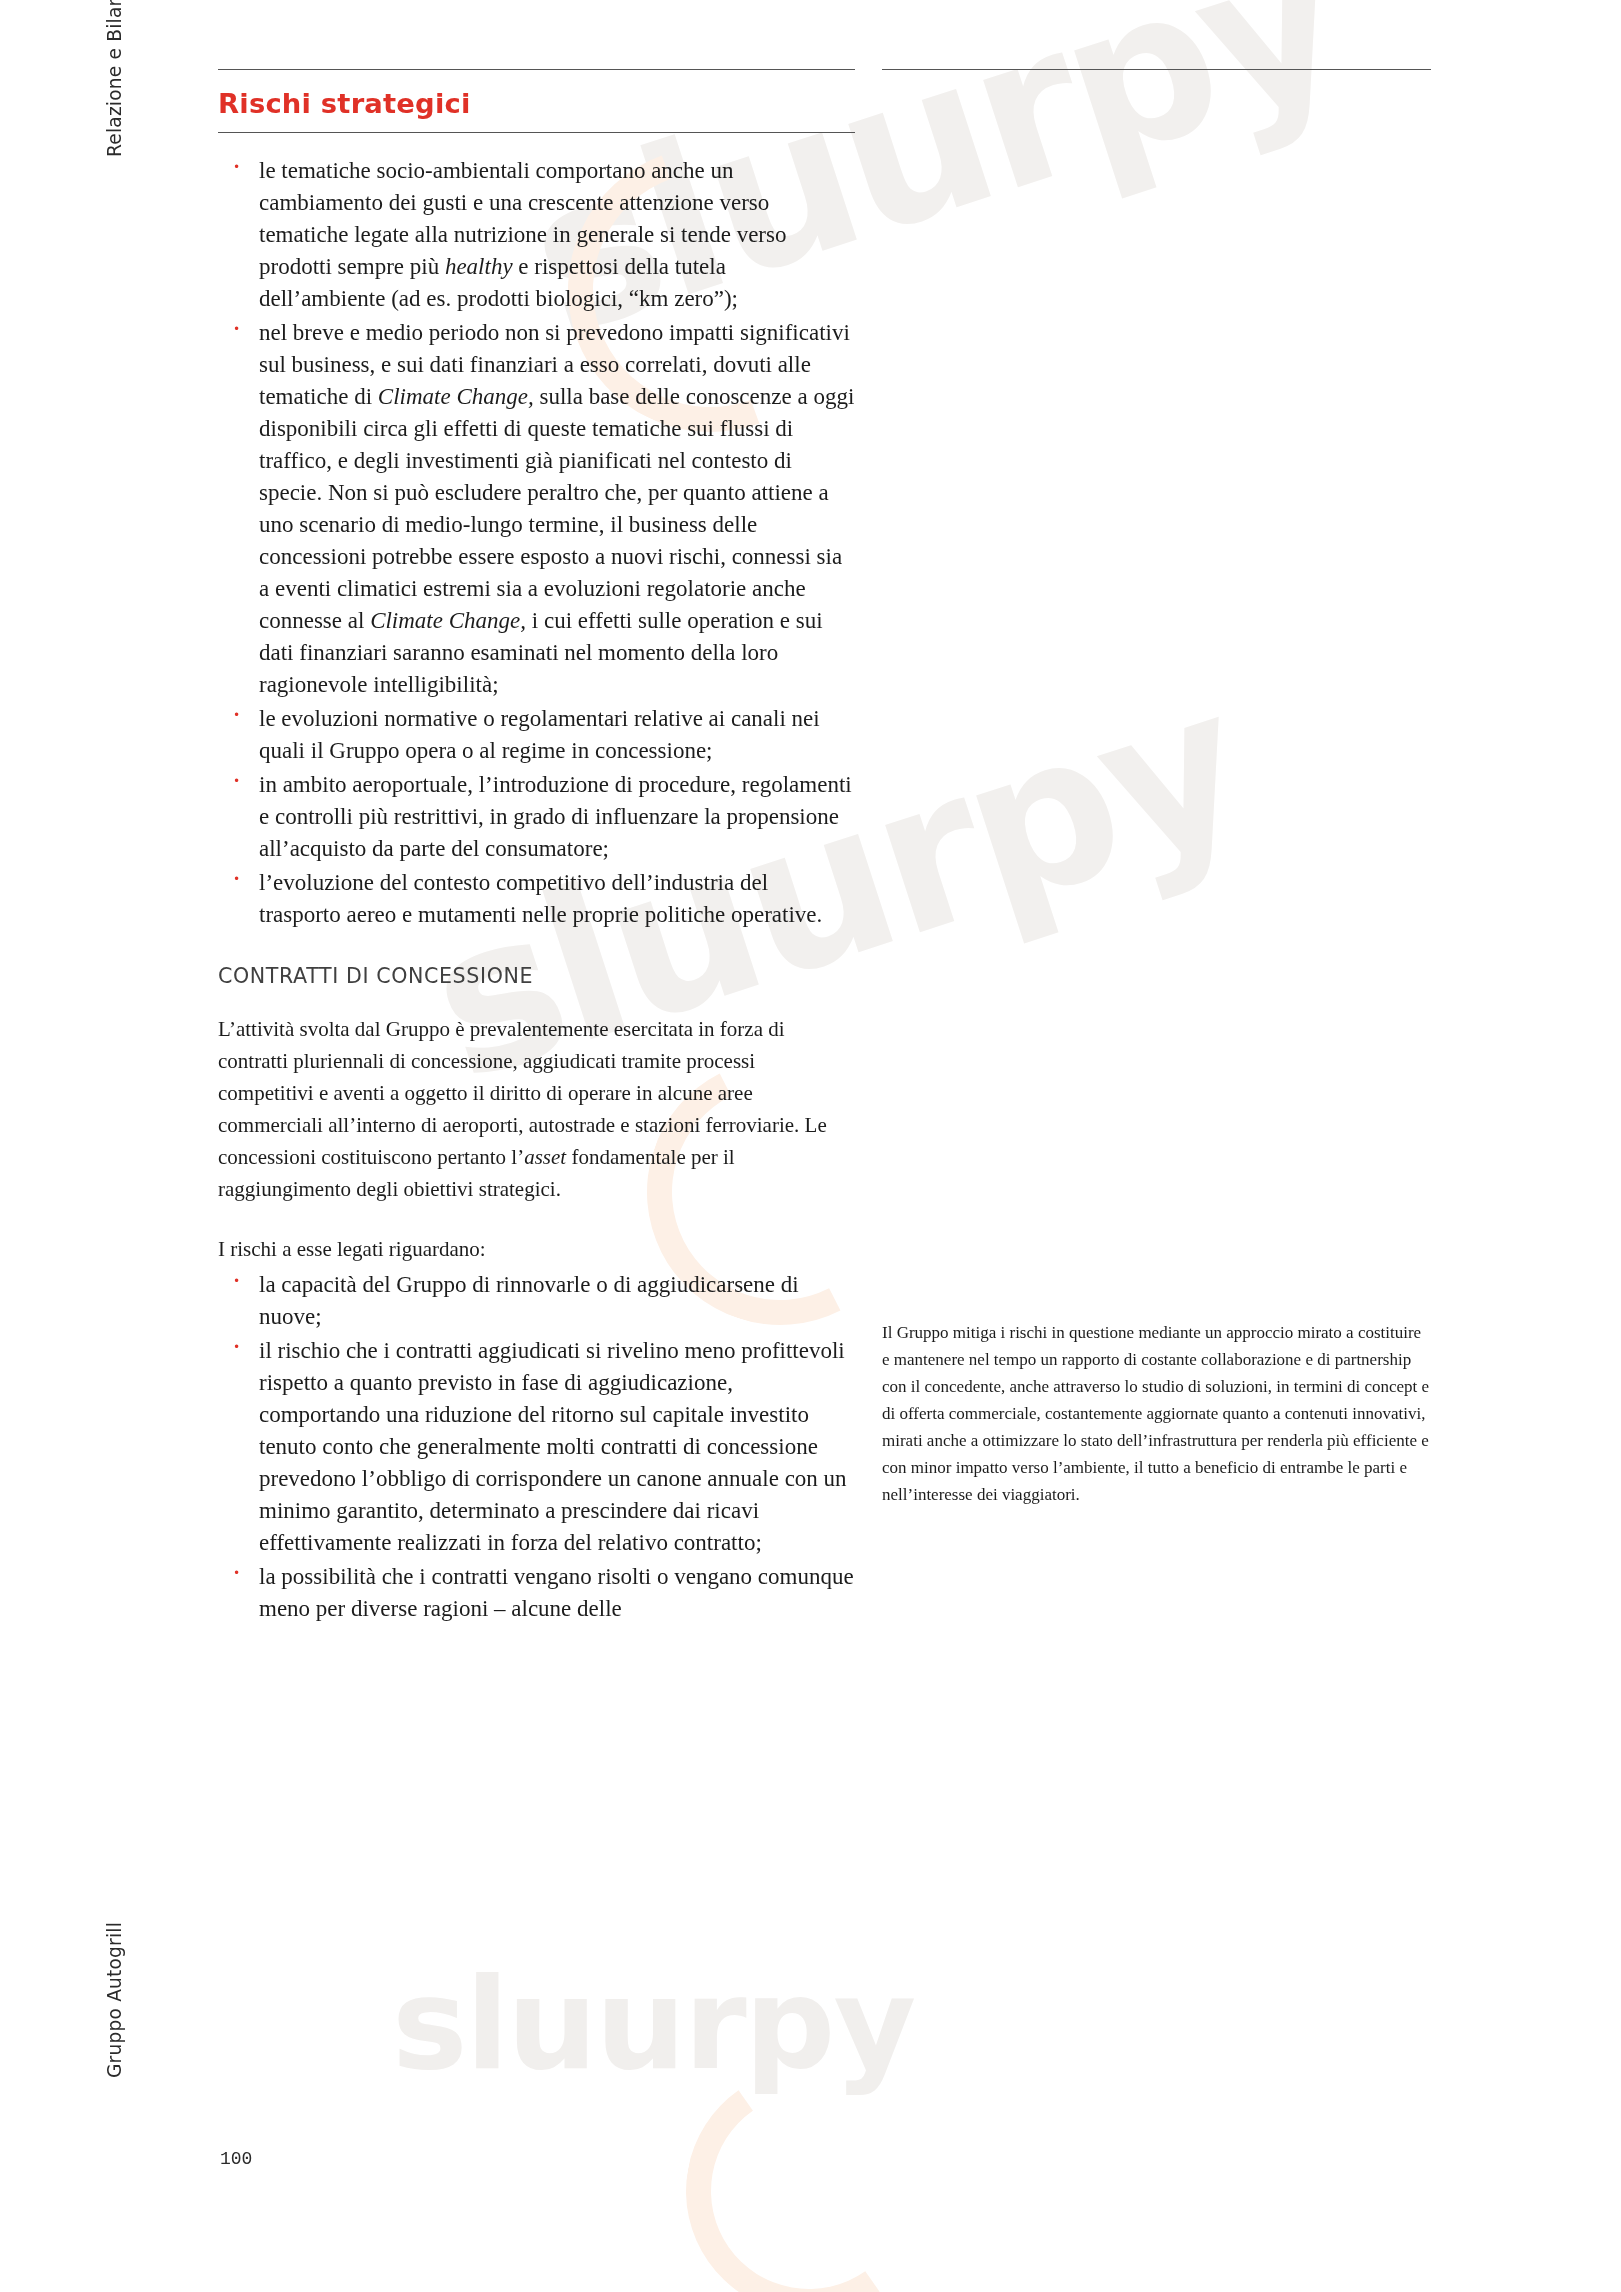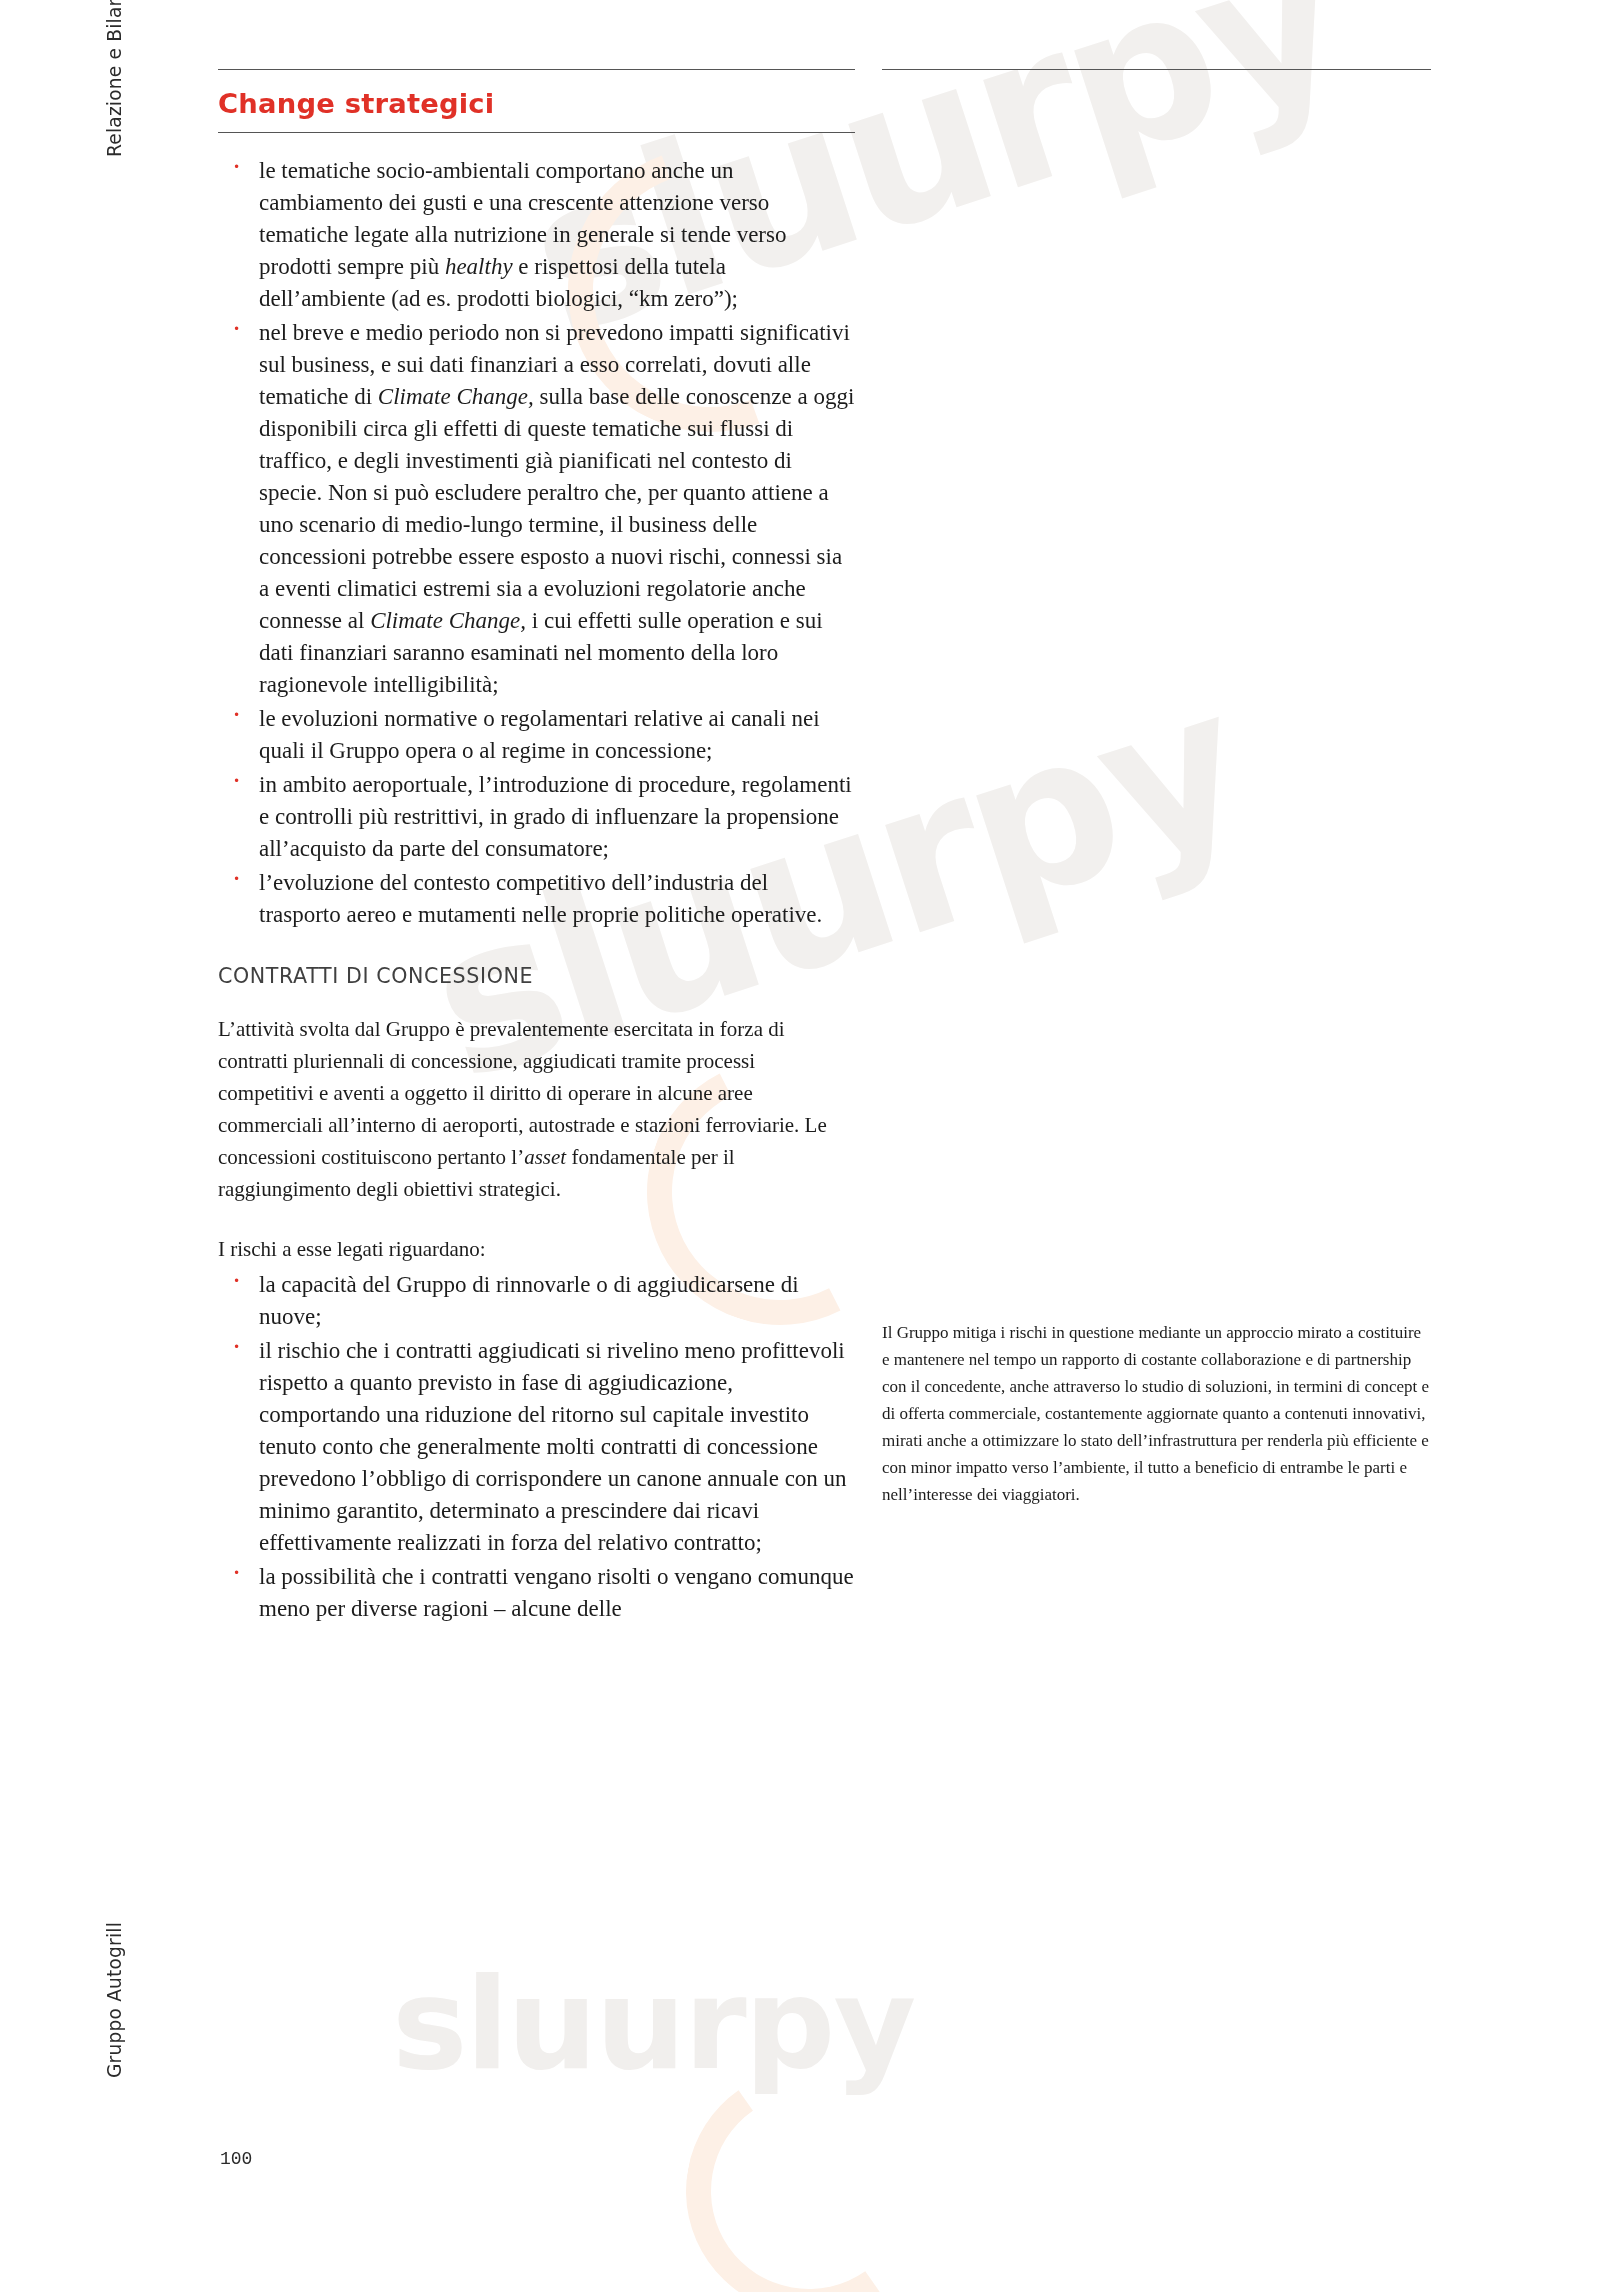--- a/index.html
+++ b/index.html
@@ -135,21 +135,21 @@
   <div class="wm-swoosh sw3"></div>
 </div>
 
 <div class="page">
 
   <div class="vlabel vlabel-top">Relazione e Bilancio consolidato 2019</div>
   <div class="vlabel vlabel-bottom">Gruppo Autogrill</div>
 
   <div class="col-left">
     <div class="rule-top"></div>
-    <div class="col-head">Change strategici</div>
+    <div class="col-head">Rischi strategici</div>
 
     <ul class="bullets">
       <li>le tematiche socio-ambientali comportano anche un cambiamento dei gusti e una crescente attenzione verso tematiche legate alla nutrizione in generale si tende verso prodotti sempre più <i>healthy</i> e rispettosi della tutela dell’ambiente (ad es. prodotti biologici, “km zero”);</li>
       <li>nel breve e medio periodo non si prevedono impatti significativi sul business, e sui dati finanziari a esso correlati, dovuti alle tematiche di <i>Climate Change,</i> sulla base delle conoscenze a oggi disponibili circa gli effetti di queste tematiche sui flussi di traffico, e degli investimenti già pianificati nel contesto di specie. Non si può escludere peraltro che, per quanto attiene a uno scenario di medio-lungo termine, il business delle concessioni potrebbe essere esposto a nuovi rischi, connessi sia a eventi climatici estremi sia a evoluzioni regolatorie anche connesse al <i>Climate Change,</i> i cui effetti sulle operation e sui dati finanziari saranno esaminati nel momento della loro ragionevole intelligibilità;</li>
       <li>le evoluzioni normative o regolamentari relative ai canali nei quali il Gruppo opera o al regime in concessione;</li>
       <li>in ambito aeroportuale, l’introduzione di procedure, regolamenti e controlli più restrittivi, in grado di influenzare la propensione all’acquisto da parte del consumatore;</li>
       <li>l’evoluzione del contesto competitivo dell’industria del trasporto aereo e mutamenti nelle proprie politiche operative.</li>
     </ul>
 
     <div class="subhead">CONTRATTI DI CONCESSIONE</div>

